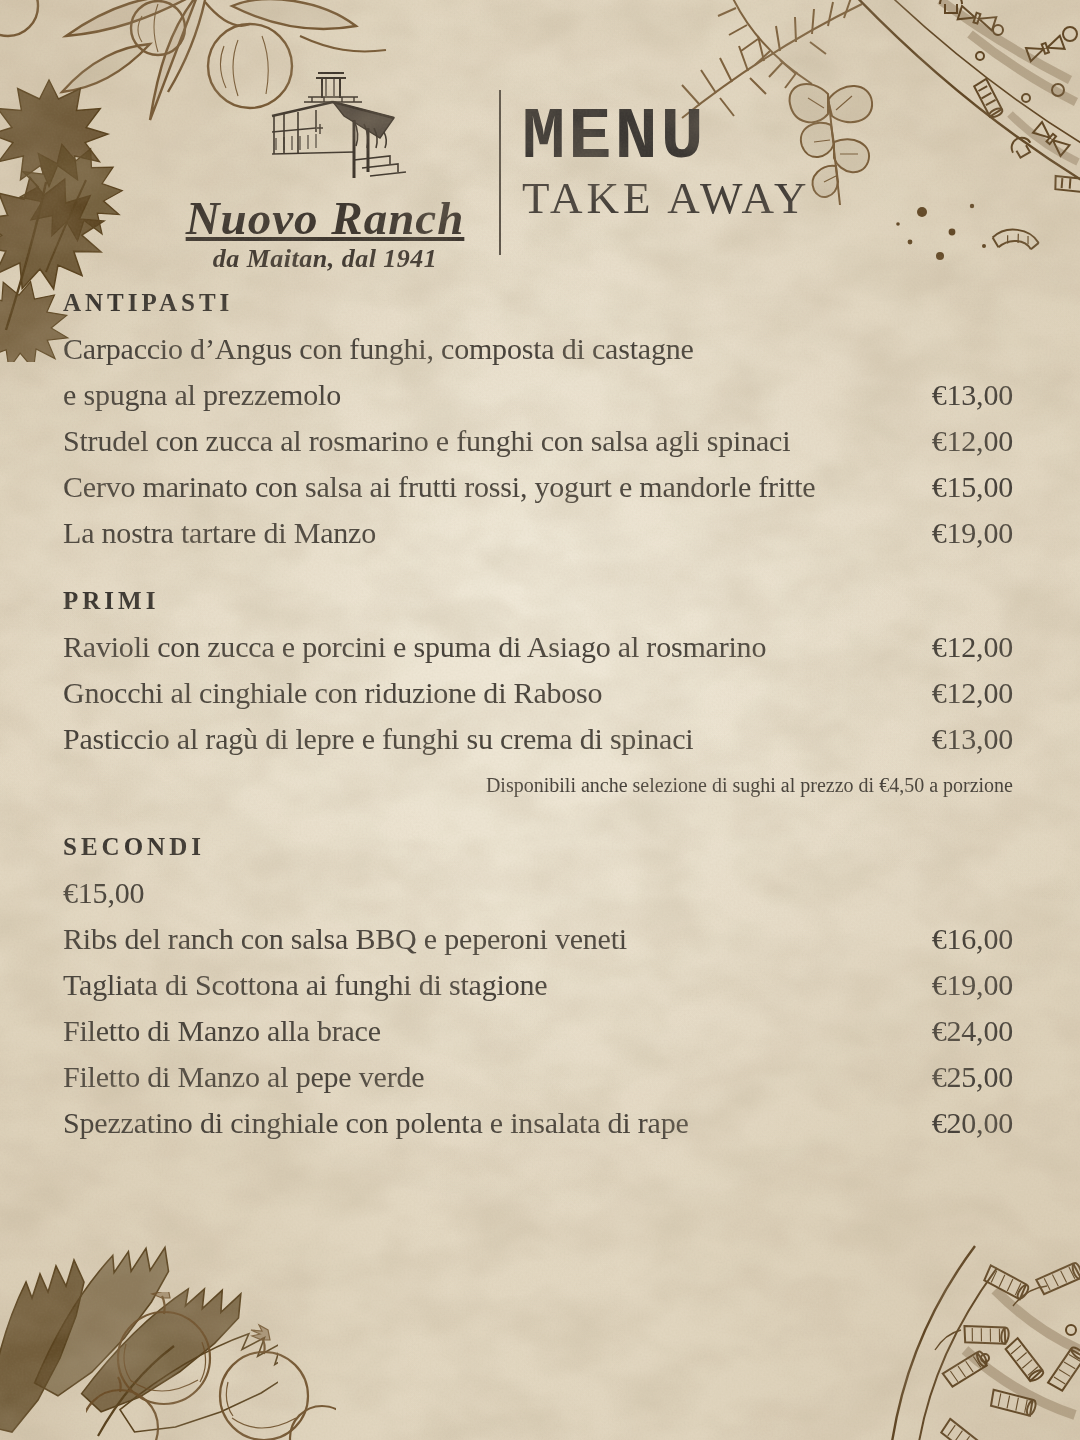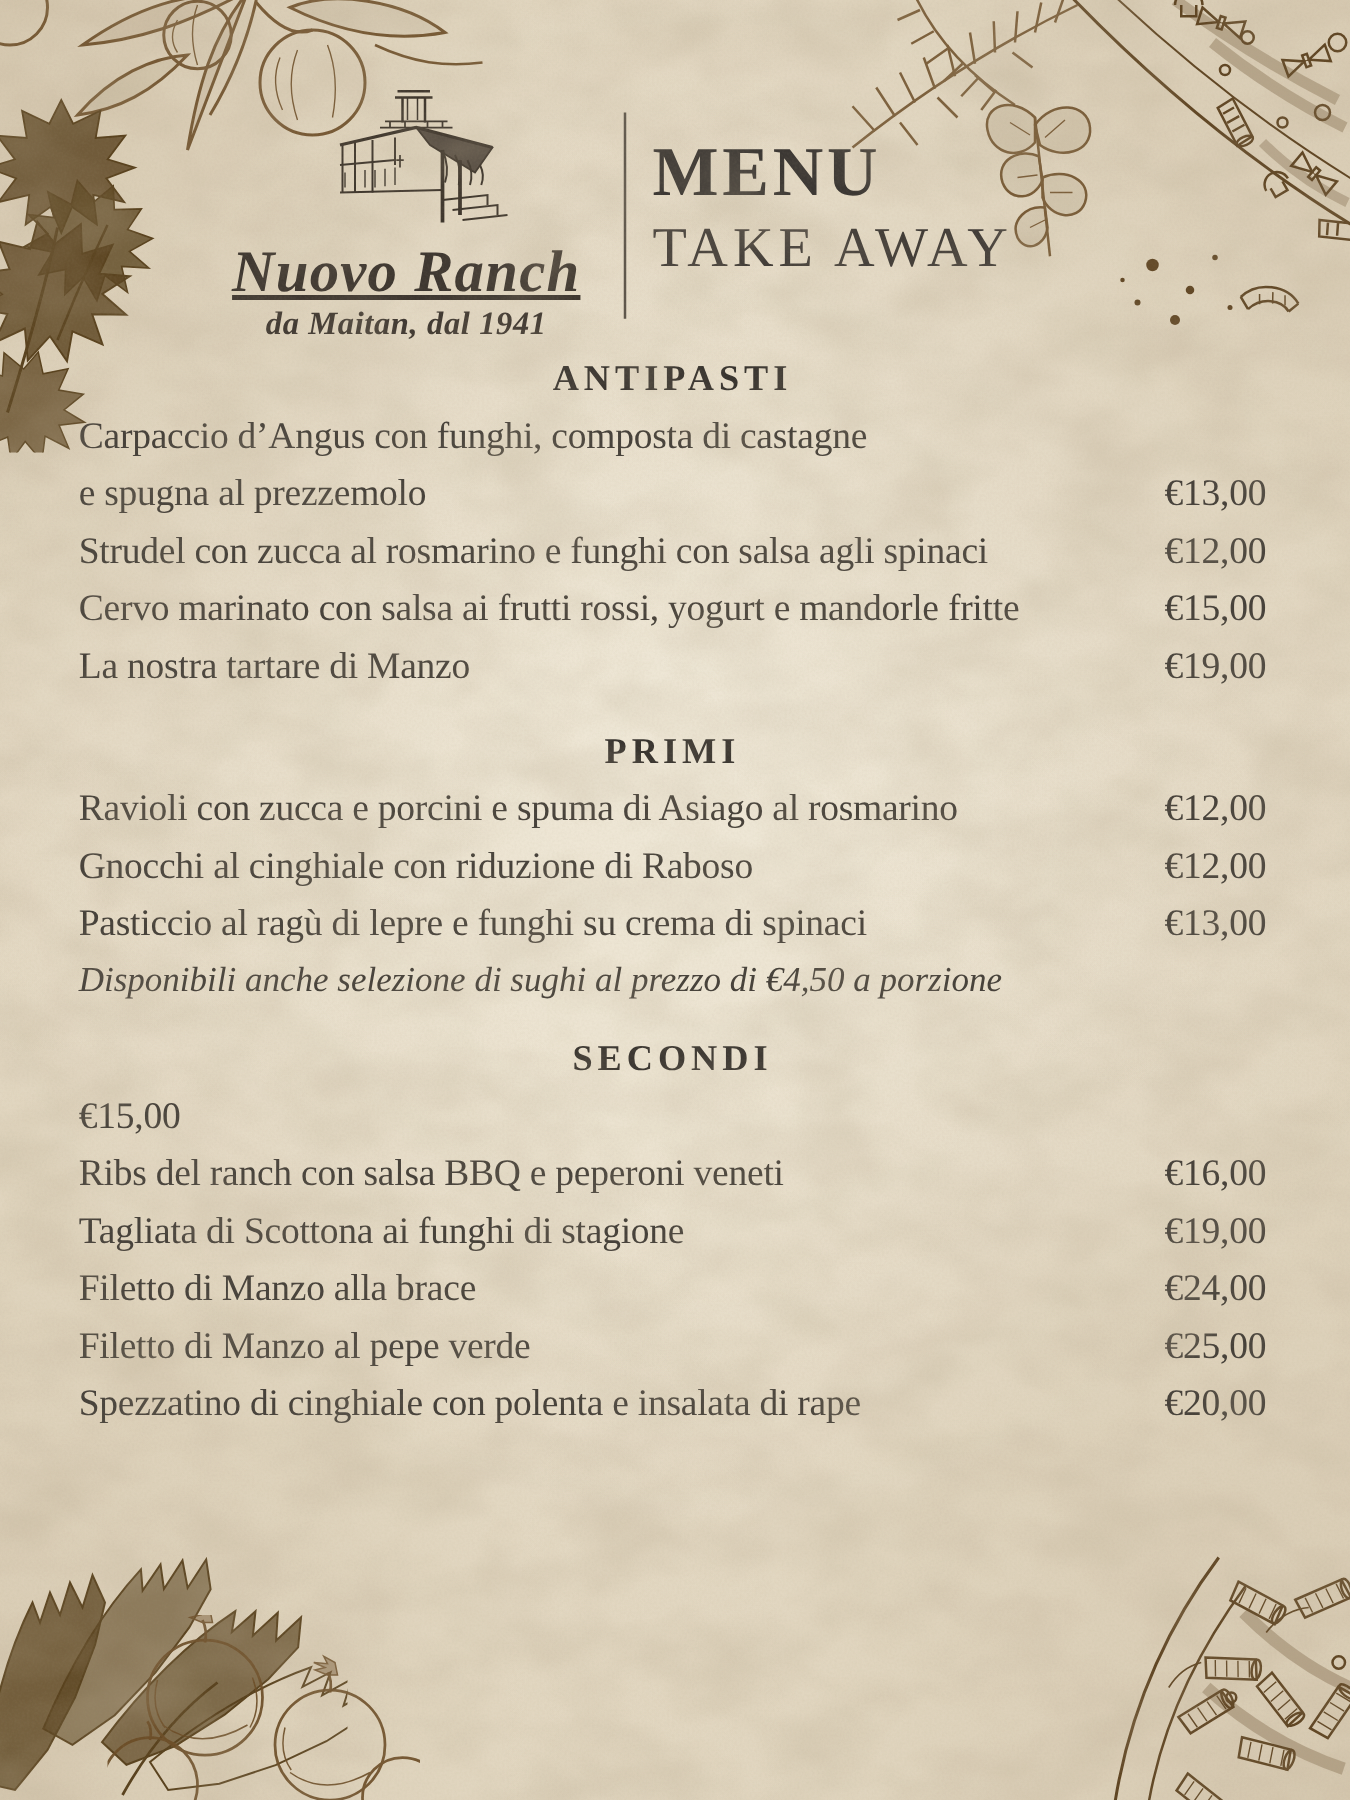--- a/index.html
+++ b/index.html
@@ -16,30 +16,30 @@
           #e7ddc8;}
   svg.deco{position:absolute;pointer-events:none;}
   .tex{position:absolute;left:0;top:0;z-index:9;opacity:.8;pointer-events:none;}
 
   
   .brand{position:absolute;left:140px;top:192px;width:370px;text-align:center;z-index:5;color:#3e3730;}
   .brand-name{font-size:47px;font-style:italic;font-weight:bold;letter-spacing:1px;line-height:52px;text-decoration:underline;}
   .brand-tagline{font-size:26px;font-weight:bold;font-style:italic;line-height:30px;letter-spacing:.5px;}
   .divider{position:absolute;left:499px;top:90px;width:2px;height:165px;background:#5e564b;z-index:5;}
   .title-block{position:absolute;left:522px;top:106px;z-index:5;color:#3b3733;}
-  .menu-title{font-size:56px;font-weight:bold;letter-spacing:3px;line-height:64px;}
+  .menu-title{font-size:72px;font-weight:bold;letter-spacing:3px;line-height:64px;font-family:Liberation Mono, monospace;}
   .menu-subtitle{font-size:45px;font-weight:normal;letter-spacing:4px;line-height:48px;margin-top:4px;color:#423d38;}
 
   
   .menu-section{position:absolute;left:63px;right:67px;z-index:5;color:#46413a;}
-  .menu-section h2{margin:0;font-size:29px;font-weight:bold;letter-spacing:4px;text-align:center;
+  .menu-section h2{margin:0;font-size:25px;font-weight:bold;letter-spacing:4px;
                    line-height:46px;color:#38342f;}
   .row{display:flex;justify-content:space-between;align-items:baseline;line-height:46px;font-size:30px;letter-spacing:-.2px;}
   .row .pr{font-size:30px;}
-  .note{font-style:italic;font-size:28px;line-height:46px;letter-spacing:0;}
+  .note{font-size:20px;line-height:46px;letter-spacing:0;text-align:right;}
   .s1{top:280px;} .s2{top:578px;} .s3{top:824px;}
 
   .contorni{position:absolute;left:63px;right:67px;top:1187px;z-index:5;text-align:center;color:#46413a;}
   .c-head{font-size:28px;line-height:42px;}
   .c-head .b{font-weight:bold;letter-spacing:2px;margin-right:8px;}
   .c-head .n{letter-spacing:1.5px;}
   .c-line{font-size:30px;line-height:42px;letter-spacing:-.2px;}
 </style>
 </head>
 <body>

